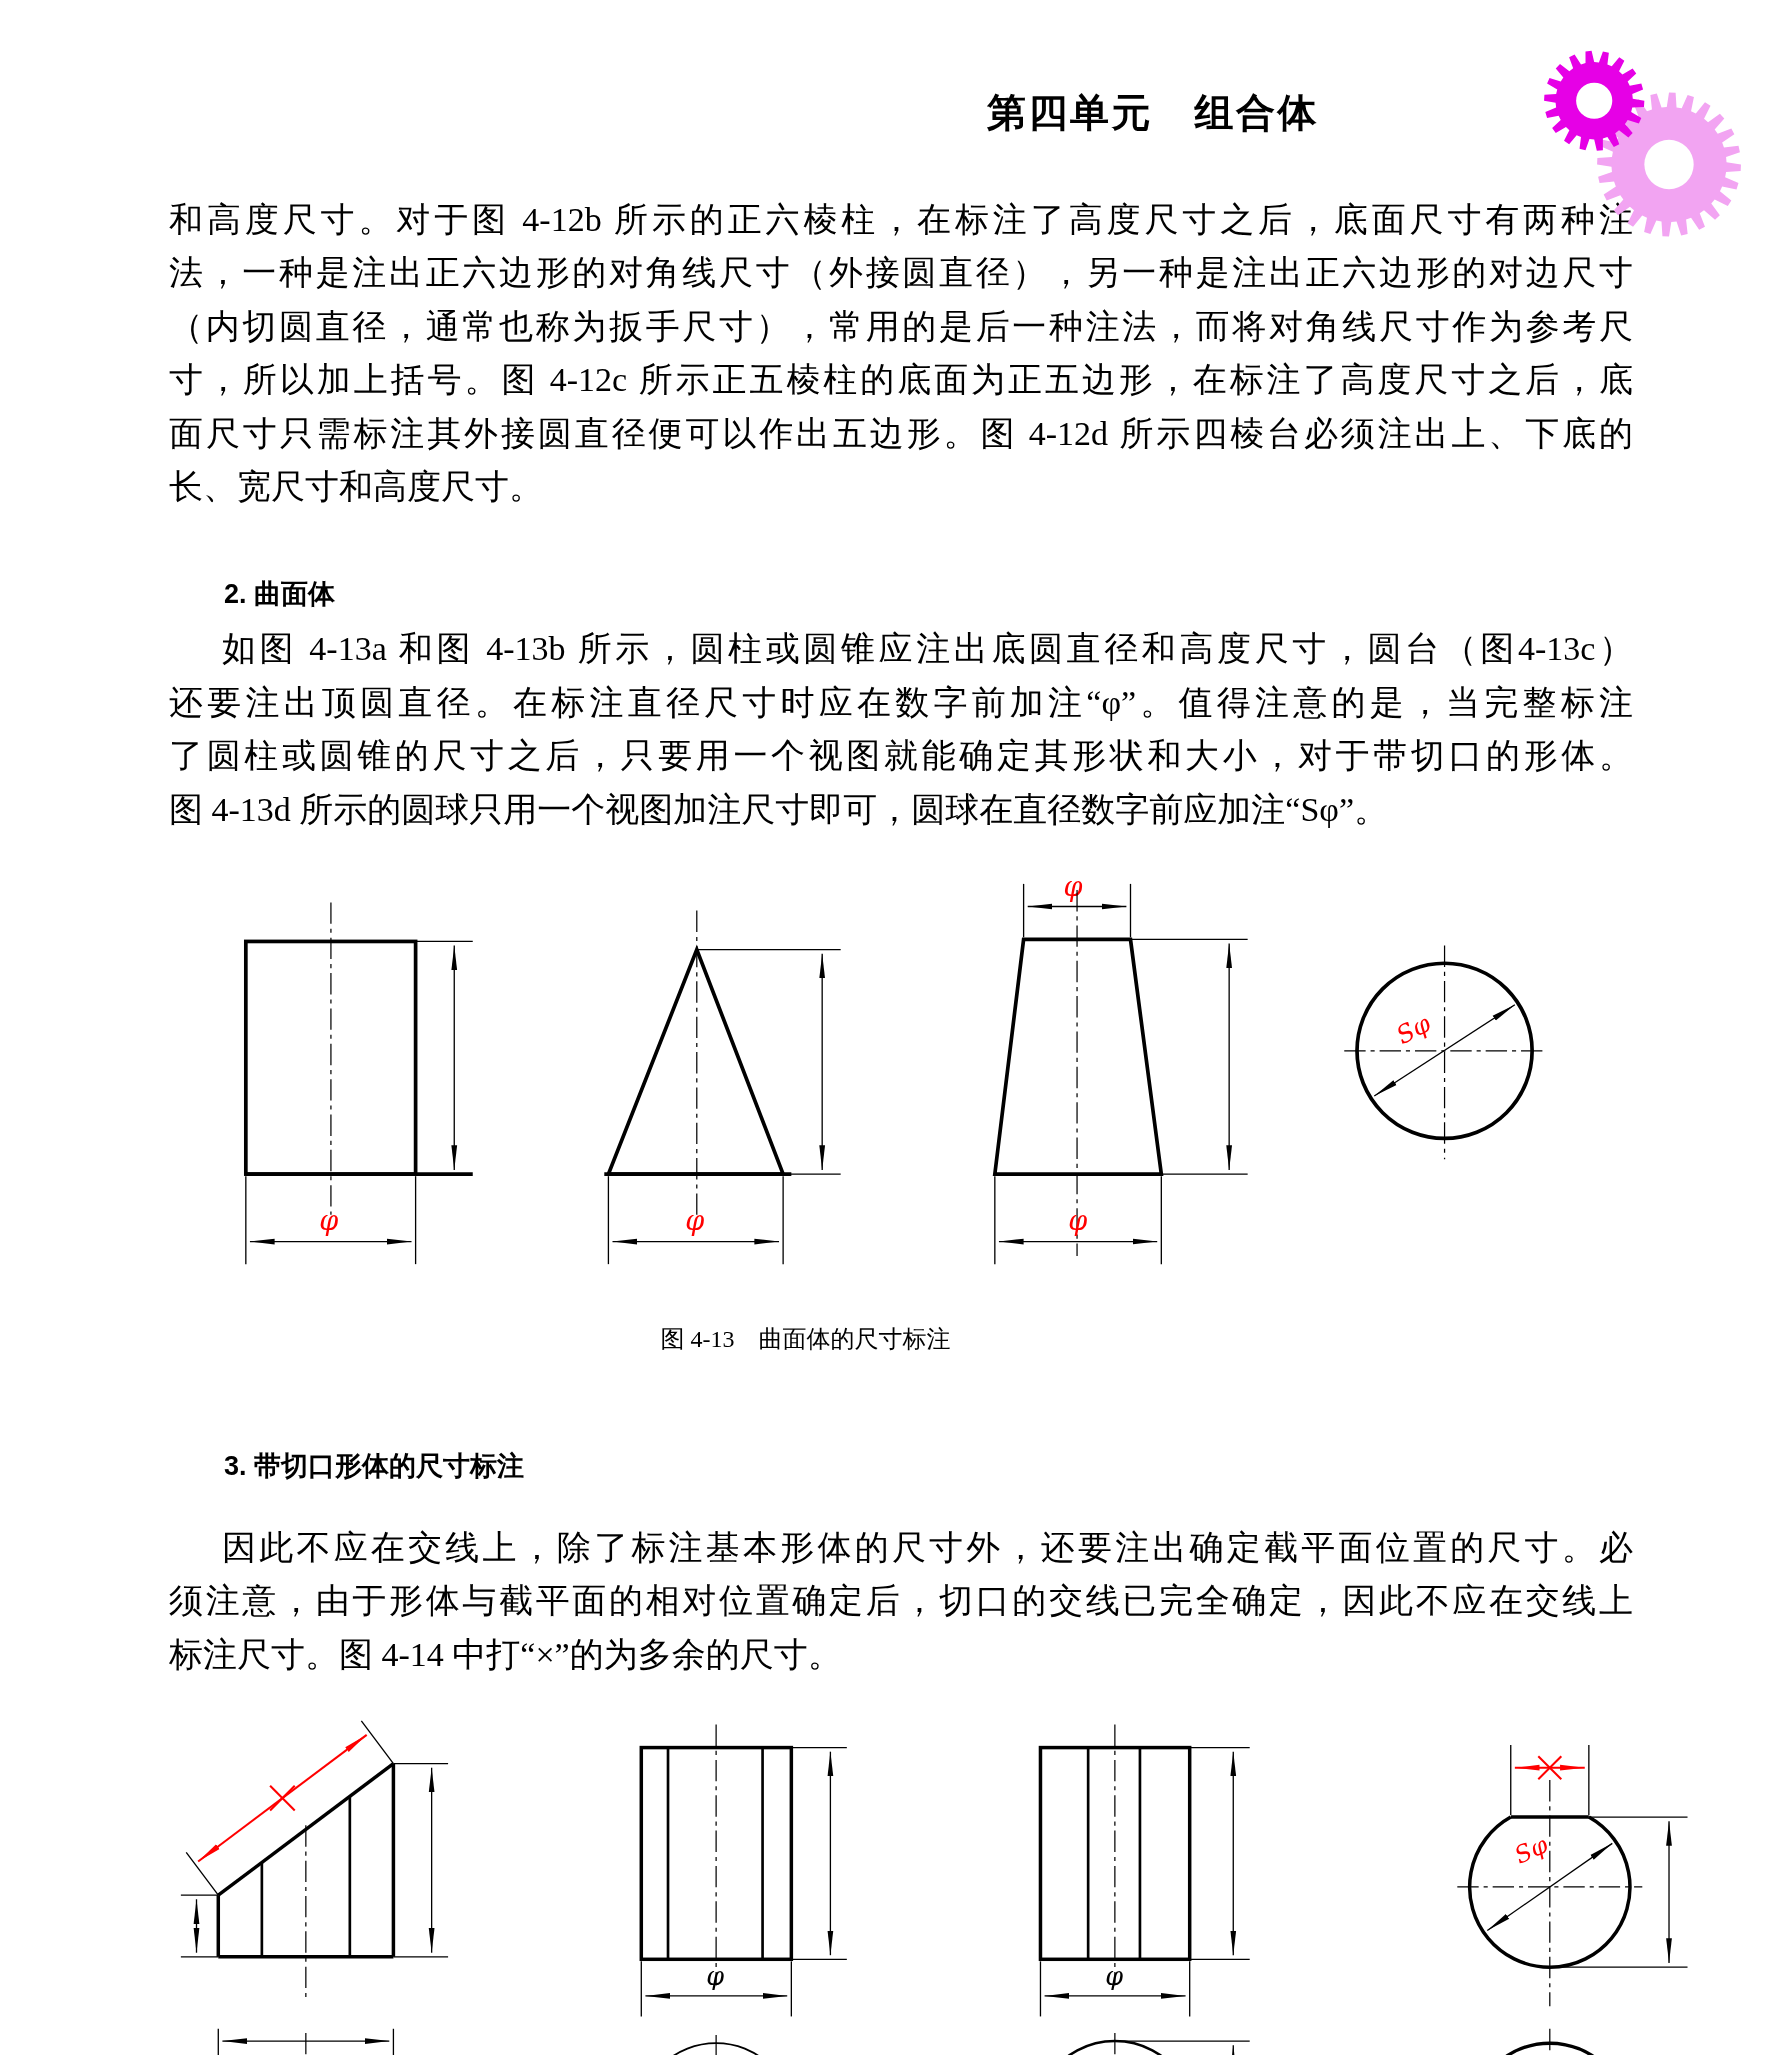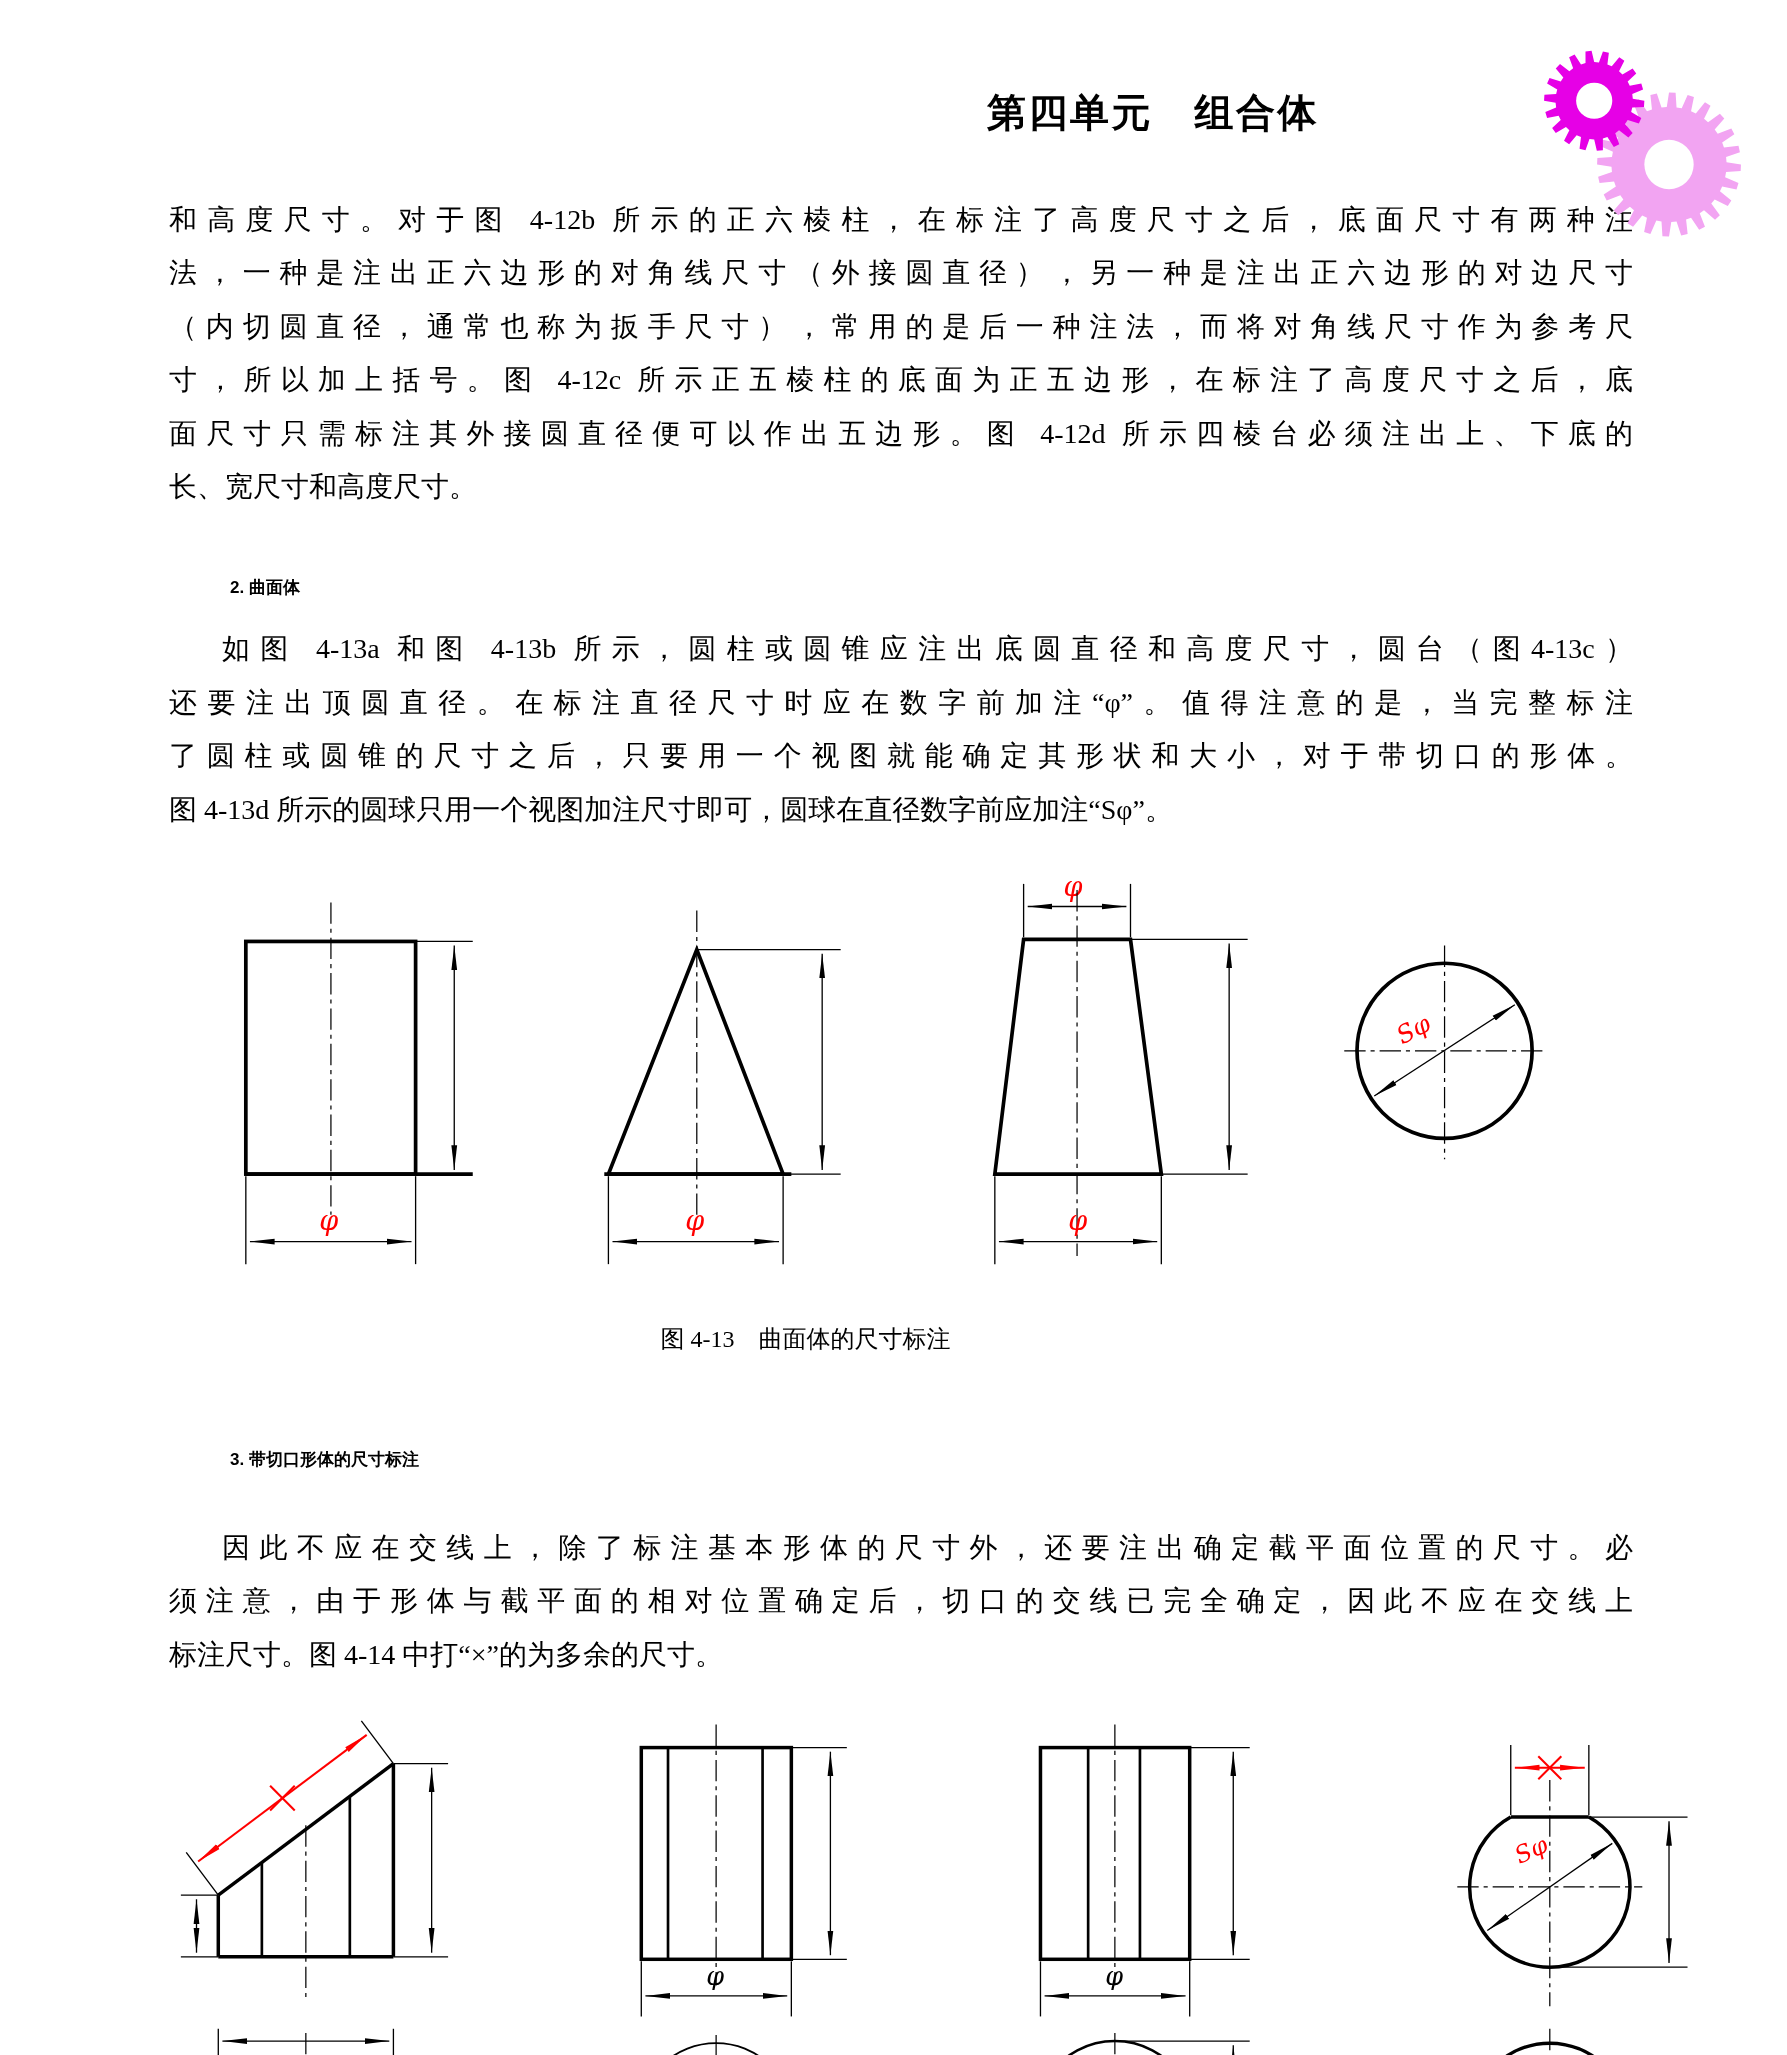--- a/index.html
+++ b/index.html
@@ -2,27 +2,27 @@
 <html style="font-size:6.6px"><head>
 <meta charset="utf-8">
 <style>
   html,body{margin:0;padding:0;}
   body{
     width:1787px;height:2525px;position:relative;background:#ffffff;
     font-family:"Liberation Serif",serif;color:#000;
   }
   .bodyline{
     position:absolute;left:169px;width:1464px;box-sizing:border-box;
-    font-size:28px;line-height:30px;white-space:nowrap;
+    font-size:34px;line-height:30px;white-space:nowrap;
     font-family:"Liberation Serif",serif;
   }
   .j{white-space:normal;text-align:justify;text-align-last:justify;}
   .indent{padding-left:53px;}
   .heading{
-    position:absolute;left:230px;font-size:17px;font-weight:700;
+    position:absolute;left:224px;font-size:27px;font-weight:700;
     font-family:"Liberation Sans",sans-serif;
   }
   .caption{
     position:absolute;left:0;width:1611px;text-align:center;
     font-size:24px;font-family:"Liberation Serif",serif;
   }
   .headerTitle{
     position:absolute;left:987px;width:528px;top:86px;
     font-size:39px;font-weight:700;letter-spacing:2.5px;
     font-family:"Liberation Sans",sans-serif;

